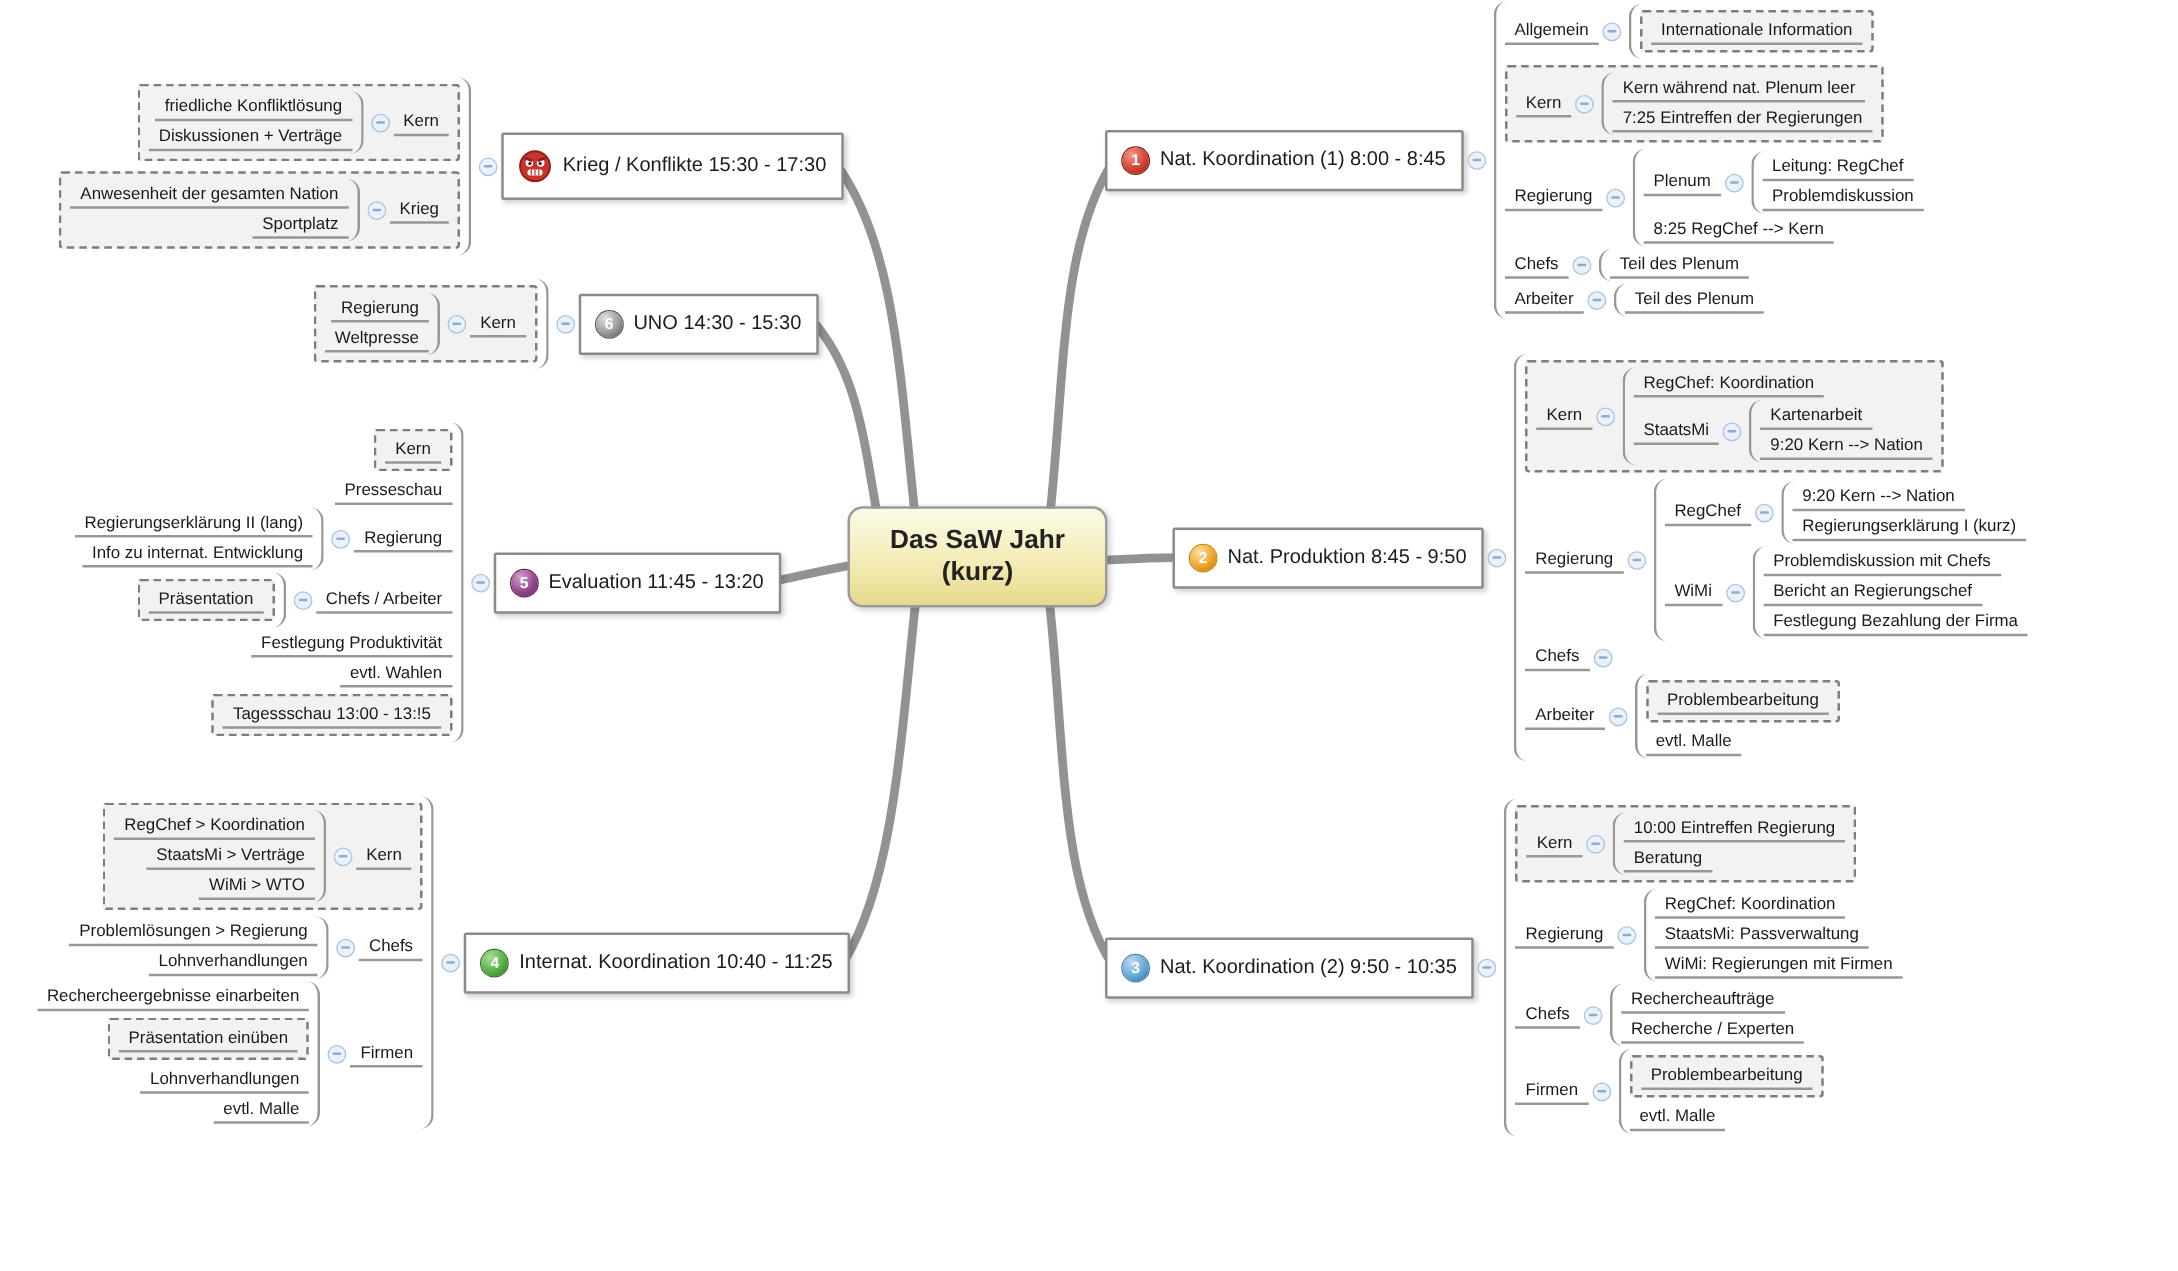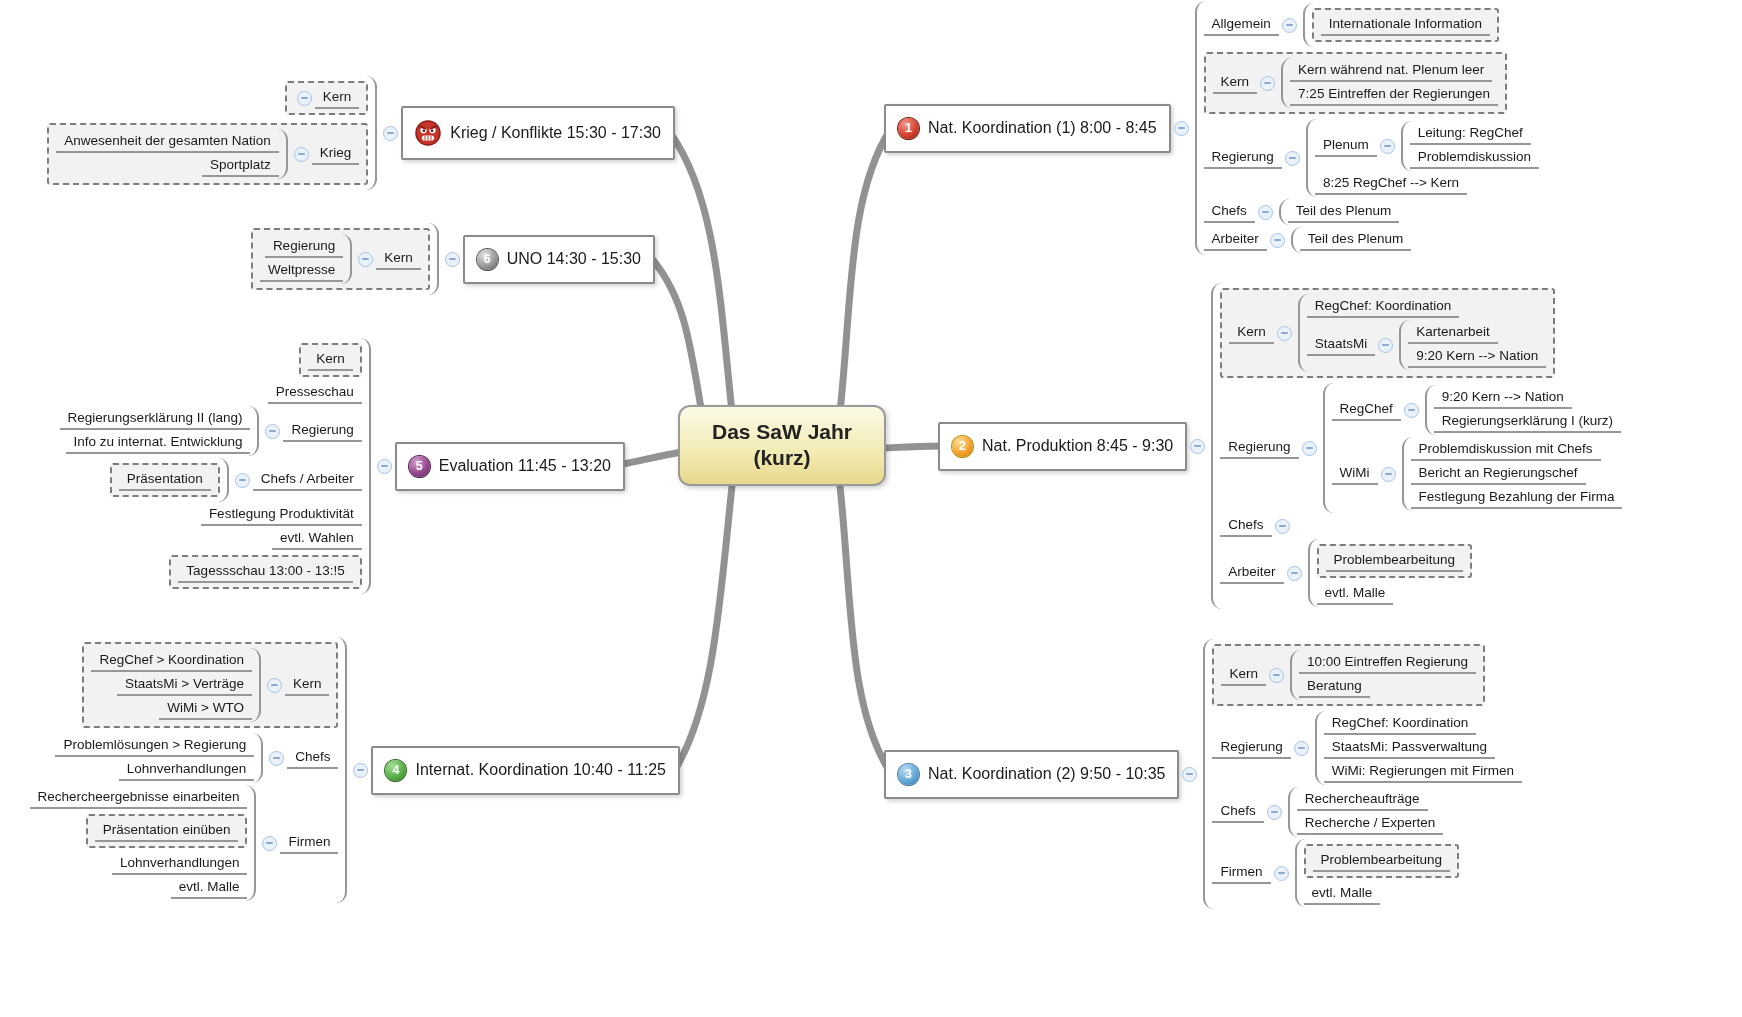--- a/index.html
+++ b/index.html
@@ -154,21 +154,21 @@
           </div>
         </div>
       </div>
   </div>
 </div>
 
 <div class="branch right b2">
   <div class="row">
     <div class="node head">
       <span class="badge b-orange">2</span>
-      <span>Nat. Produktion 8:45 - 9:30</span>
+      <span>Nat. Produktion 8:45 - 9:50</span>
     </div>
     <span class="collapse"></span>
     <div class="children">
         <div class="row">
           <div class="cloud">
             <span class="node leaf">Kern</span>
             <span class="collapse"></span>
             <div class="children">
               <div class="row">
                 <span class="node leaf">RegChef: Koordination</span>
@@ -468,20 +468,28 @@
         <line x1="16" y1="15.6" x2="16" y2="20.4" stroke="#c5352b" stroke-width="1"></line>
       </svg>
       <span>Krieg / Konflikte 15:30 - 17:30</span>
     </div>
     <span class="collapse"></span>
     <div class="children">
         <div class="row">
           <div class="cloud">
             <span class="node leaf">Kern</span>
             <span class="collapse"></span>
+            <div class="children">
+              <div class="row">
+                <span class="node leaf">friedliche Konfliktlösung</span>
+              </div>
+              <div class="row">
+                <span class="node leaf">Diskussionen + Verträge</span>
+              </div>
+            </div>
           </div>
         </div>
         <div class="row">
           <div class="cloud">
             <span class="node leaf">Krieg</span>
             <span class="collapse"></span>
             <div class="children">
               <div class="row">
                 <span class="node leaf">Anwesenheit der gesamten Nation</span>
               </div>

